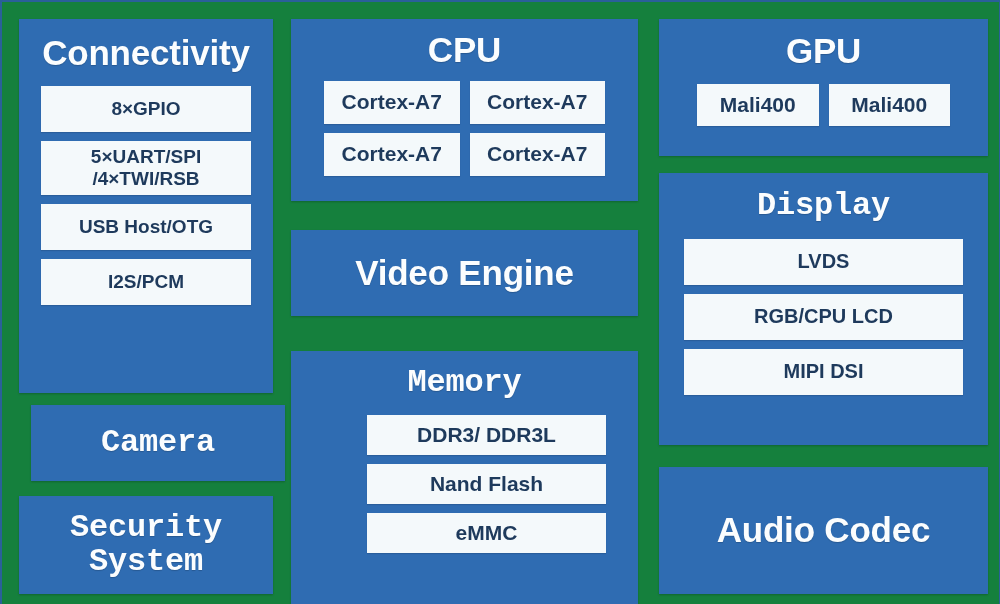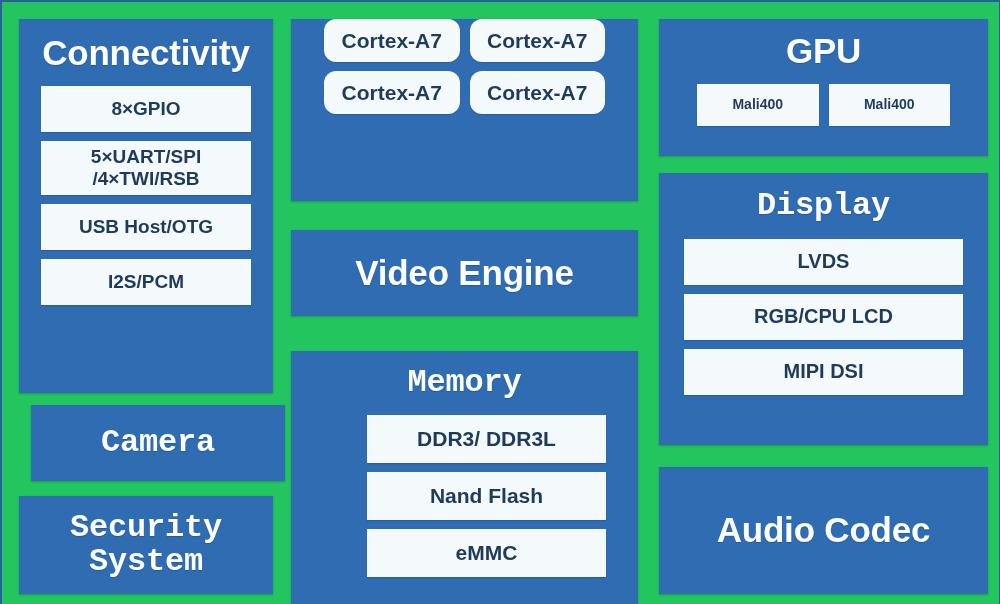--- a/index.html
+++ b/index.html
@@ -4,21 +4,21 @@
 <style>
   html, body {
     margin: 0;
     padding: 0;
     background: #ffffff;
   }
   #diagram {
     position: relative;
     width: 1000px;
     height: 604px;
-    background: #22c55e;
+    background: #15803d;
     box-sizing: border-box;
     border-top: 2px solid #2a6099;
     border-left: 2px solid #2a6099;
     border-right: 1px solid #2a6099;
     font-family: "Liberation Sans", sans-serif;
     overflow: hidden;
   }
   .col {
     position: absolute;
     top: 0;
@@ -82,32 +82,32 @@
   #panel-connectivity .item { font-size: 19px; }
   #panel-connectivity .item.h-1 { height: 46px; }
   #panel-connectivity .item.h-2 { height: 54px; }
 
   #panel-camera  { top: 403px; height: 76px; justify-content: center; margin-left: 12px; }
   #panel-security{ top: 494px; height: 98px; justify-content: center; }
 
   
   #panel-cpu { top: 17px; height: 182px; padding: 0 33px; }
   #panel-cpu .panel-title { margin: 13px 0 12px; }
-  #panel-cpu .item { height: 43px; font-size: 21px; border-radius: 12px; }
+  #panel-cpu .item { height: 43px; font-size: 21px; }
 
   #panel-video { top: 228px; height: 86px; justify-content: center; }
 
   #panel-memory { top: 349px; height: 253px; padding: 0 32px; }
   #panel-memory .panel-title { margin: 15px 0 15px; }
-  #panel-memory .item { height: 48px; font-size: 21px; margin-left: 44px; }
+  #panel-memory .item { height: 40px; font-size: 21px; margin-left: 44px; }
 
   
   #panel-gpu { top: 17px; height: 137px; padding: 0 38px; }
   #panel-gpu .panel-title { margin: 14px 0 14px; }
-  #panel-gpu .item { height: 42px; font-size: 14px; }
+  #panel-gpu .item { height: 42px; font-size: 21px; }
 
   #panel-display { top: 171px; height: 272px; padding: 0 25px; }
   #panel-display .panel-title { margin: 16px 0 16px; }
   #panel-display .item { height: 46px; font-size: 20px; }
 
   #panel-audio { top: 465px; height: 127px; justify-content: center; }
 </style>
 </head>
 <body>
 
@@ -133,20 +133,21 @@
     <div class="panel" id="panel-security">
       <div class="panel-title title-md" style="white-space: pre-line;">Security
 System</div>
     </div>
 
   </div>
 
   <div class="col" id="col-2">
 
     <div class="panel" id="panel-cpu">
+      <div class="panel-title title-lg">CPU</div>
       <div class="items grid2">
         <div class="item">Cortex-A7</div>
         <div class="item">Cortex-A7</div>
         <div class="item">Cortex-A7</div>
         <div class="item">Cortex-A7</div>
       </div>
     </div>
 
     <div class="panel" id="panel-video">
       <div class="panel-title title-lg">Video Engine</div>

